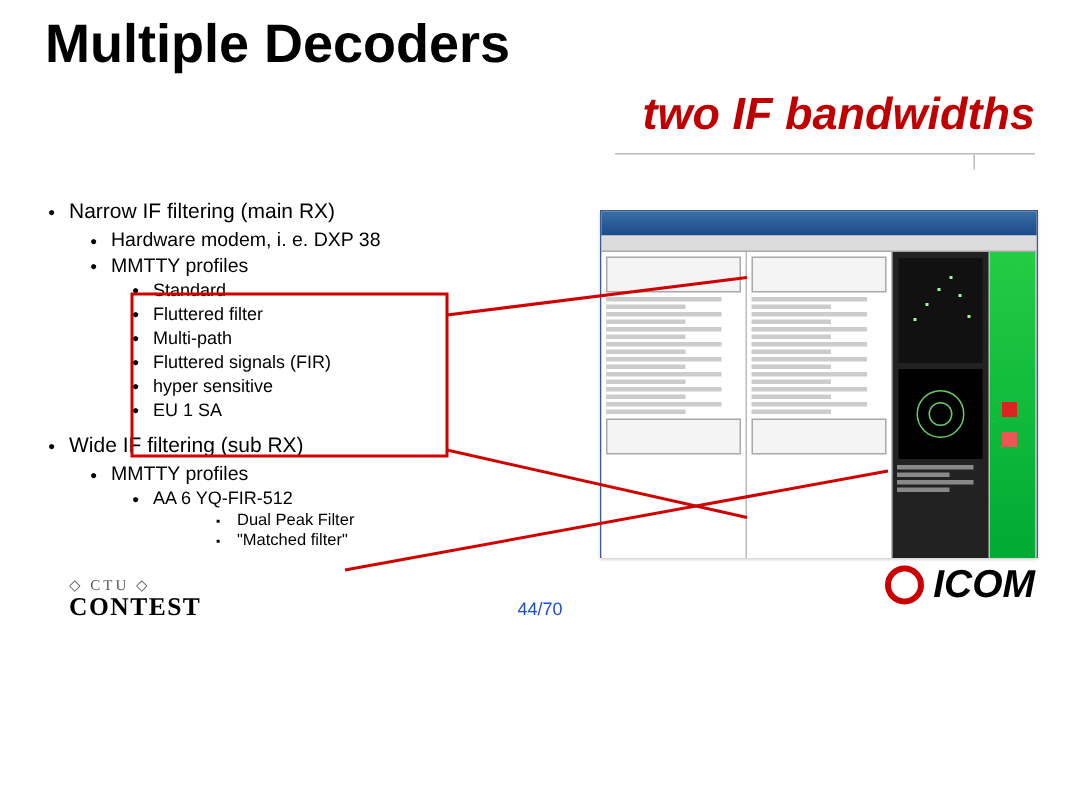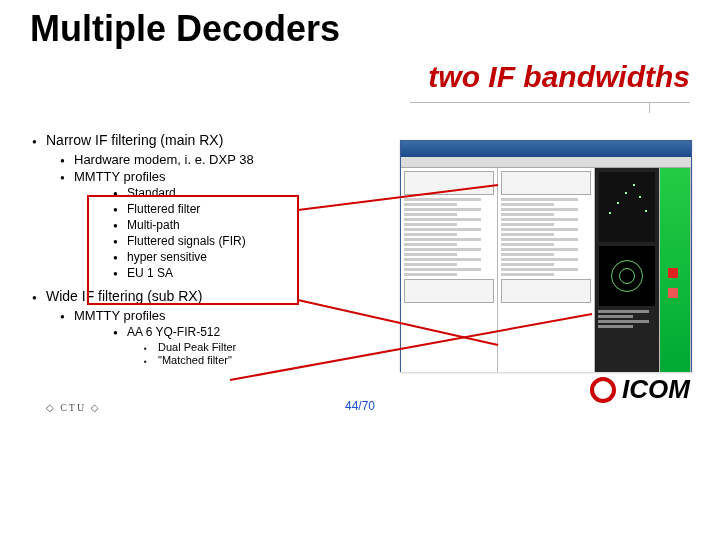--- a/index.html
+++ b/index.html
@@ -53,21 +53,21 @@
   
   .content {
     position: absolute;
     left: 32px;
     top: 124px;
     width: 360px;
     font-size: 14px;
   }
   .b1 { margin: 8px 0 4px 0; }
   .b2 { margin: 2px 0 2px 28px; font-size: 13px; }
-  .b3 { margin: 2px 0 2px 81px; font-size: 12px; }
+  .b3 { margin: 2px 0 2px 56px; font-size: 12px; }
   .b5 { margin: 1px 0 1px 112px; font-size: 11px; }
   .bullet-dot::before {
     content: "●";
     font-size: 8px;
     display: inline-block;
     width: 14px;
     vertical-align: middle;
   }
   .bullet-sq::before {
     content: "▪";
@@ -318,20 +318,21 @@
     <rect x="88" y="196" width="210" height="108" fill="none" stroke="#d00000" stroke-width="2"></rect>
     <line x1="298" y1="210" x2="498" y2="185" stroke="#d00000" stroke-width="2"></line>
     <line x1="298" y1="300" x2="498" y2="345" stroke="#d00000" stroke-width="2"></line>
     <line x1="230" y1="380" x2="592" y2="314" stroke="#d00000" stroke-width="2"></line>
   </svg>
 
   <div class="pagenum">44/70</div>
 
   <div class="ctu">
     <div class="top">◇ CTU ◇</div>
+    <div class="mid">CONTEST</div>
   </div>
 
   <div class="icom">
     <div class="icom-dot"></div>
     <div class="icom-text">ICOM</div>
   </div>
 
 </div>
 
 </body></html>

